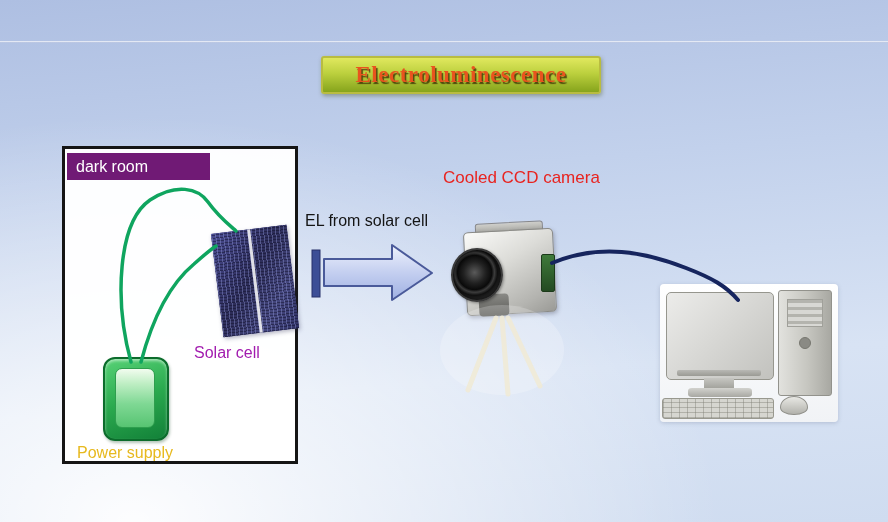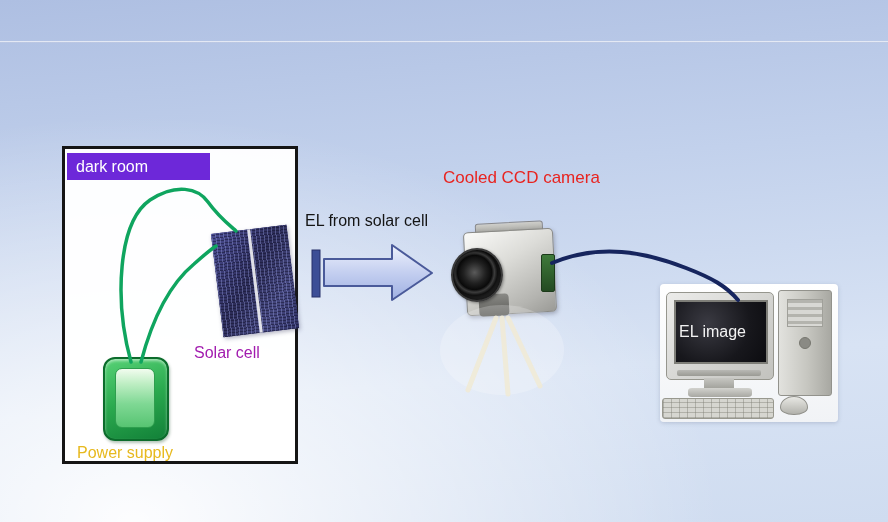--- a/index.html
+++ b/index.html
@@ -36,21 +36,21 @@
   }
 
   
   .dark-room {
     position: absolute; left: 62px; top: 146px; width: 230px; height: 312px;
     background: rgba(255,255,255,0.96);
     border: 3px solid #151515;
   }
   .dark-room-header {
     position: absolute; left: 2px; top: 4px; width: 143px; height: 27px;
-    background: #6d28d9; display: flex; align-items: center; padding-left: 9px;
+    background: #701a75; display: flex; align-items: center; padding-left: 9px;
     box-sizing: border-box;
   }
   .dark-room-header span { color: #fff; font-size: 16px; }
 
   .solar-cell {
     position: absolute; left: 152px; top: 80px; width: 76px; height: 104px;
     transform: rotate(-7deg);
     background-color: #33336a;
     background-image:
       repeating-linear-gradient(90deg, rgba(160,170,235,0.35) 0 1px, transparent 1px 4px),
@@ -195,20 +195,23 @@
     pointer-events: none;
   }
 </style>
 </head>
 <body>
 
 <div class="slide">
 
   <div class="top-line"></div>
 
+  <div class="title-banner">
+    <span class="title-text">Electroluminescence</span>
+  </div>
 
   <div class="dark-room">
     <div class="dark-room-header">
       <span>dark room</span>
     </div>
 
     <div class="solar-cell">
       <div class="solar-gap"></div>
     </div>
 
@@ -223,23 +226,20 @@
   <div class="camera">
     <div class="camera-top"></div>
     <div class="camera-body"></div>
     <div class="camera-barrel"></div>
     <div class="camera-lens"></div>
     <div class="camera-board"></div>
   </div>
 
   <div class="computer">
     <div class="monitor">
-      <div class="screen">
-        <span>EL image</span>
-      </div>
       <div class="monitor-controls"></div>
     </div>
     <div class="monitor-stand"></div>
     <div class="monitor-base"></div>
     <div class="tower">
       <div class="tower-slots"></div>
       <div class="tower-button"></div>
     </div>
     <div class="keyboard"></div>
     <div class="mouse"></div>

